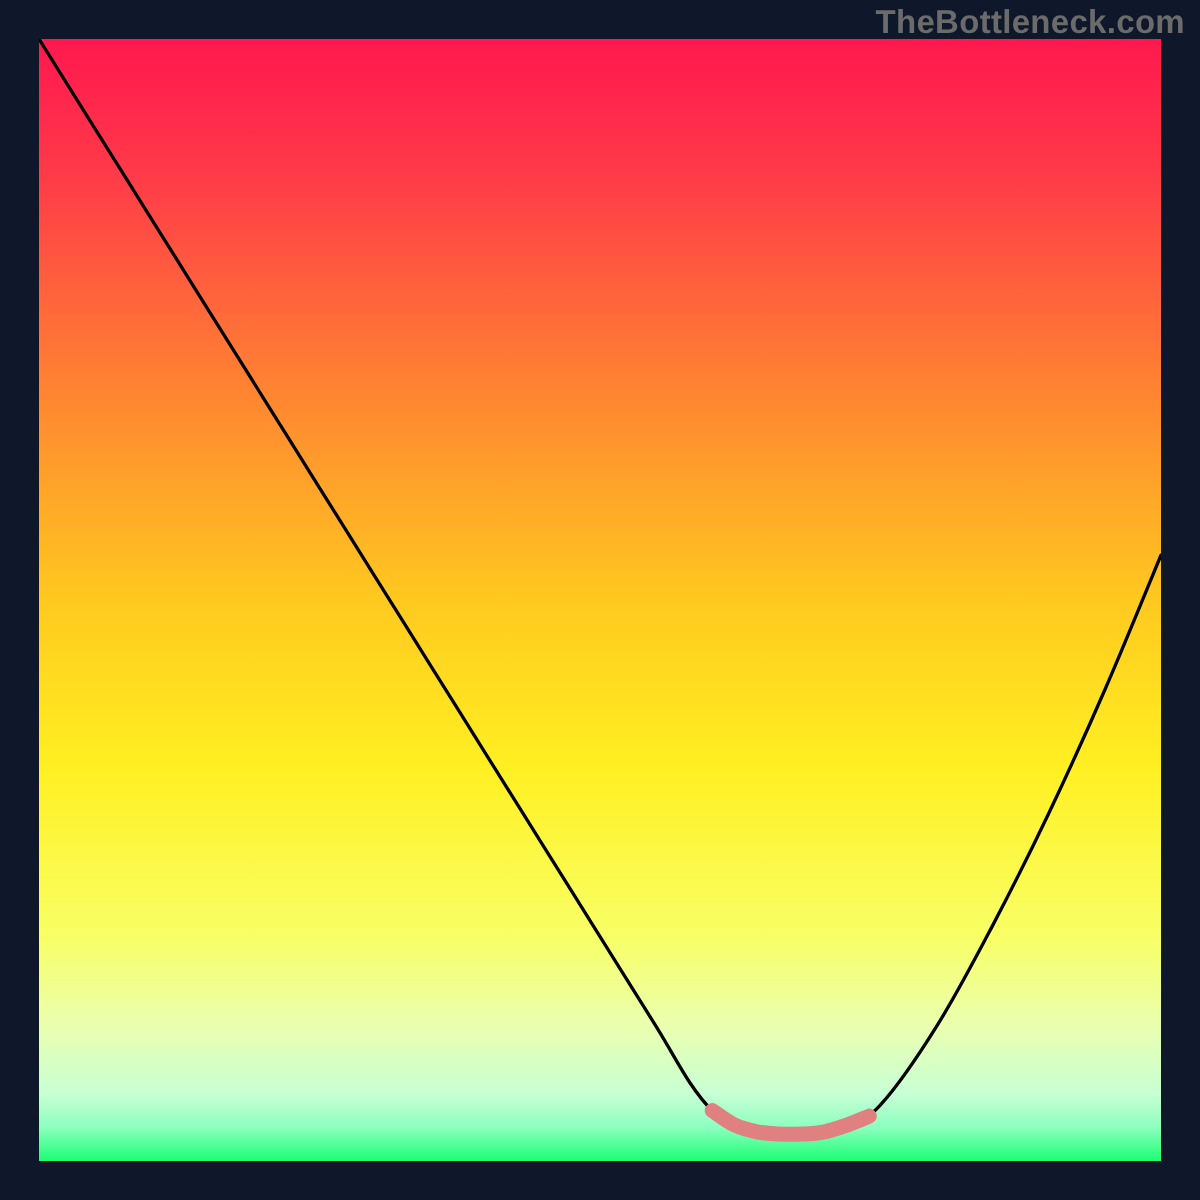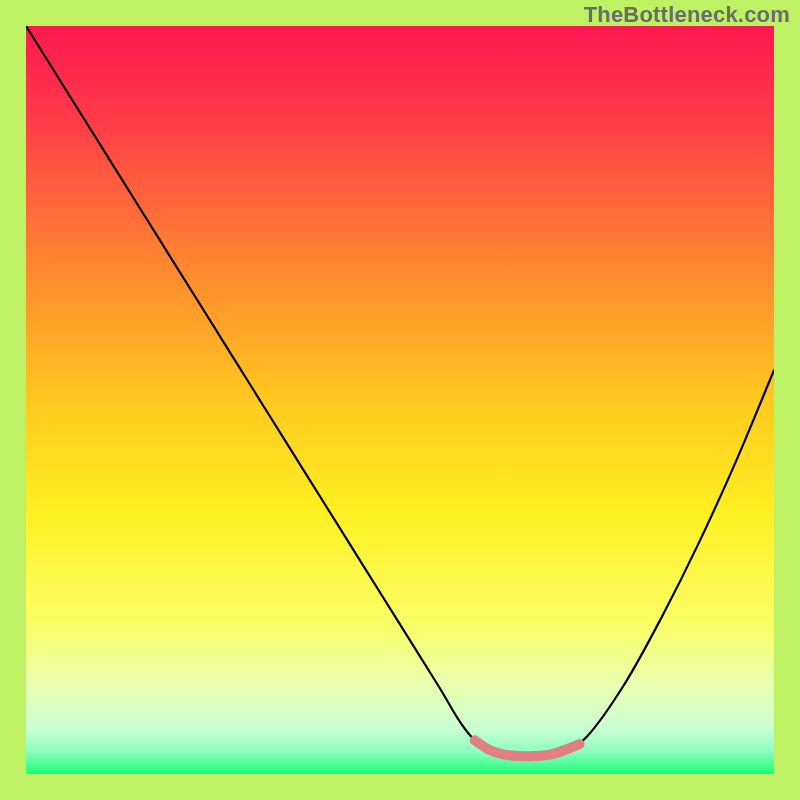--- a/index.html
+++ b/index.html
@@ -9,21 +9,21 @@
     height: 800px;
     background: #000;
     overflow: hidden;
   }
   .frame {
     position: absolute;
     left: 0;
     top: 0;
     width: 800px;
     height: 800px;
-    background: #bef264;
+    background: #0f172a;
   }
   .plot {
     position: absolute;
     left: 26px;
     top: 26px;
     width: 748px;
     height: 748px;
   }
   .gradient {
     position: absolute;

